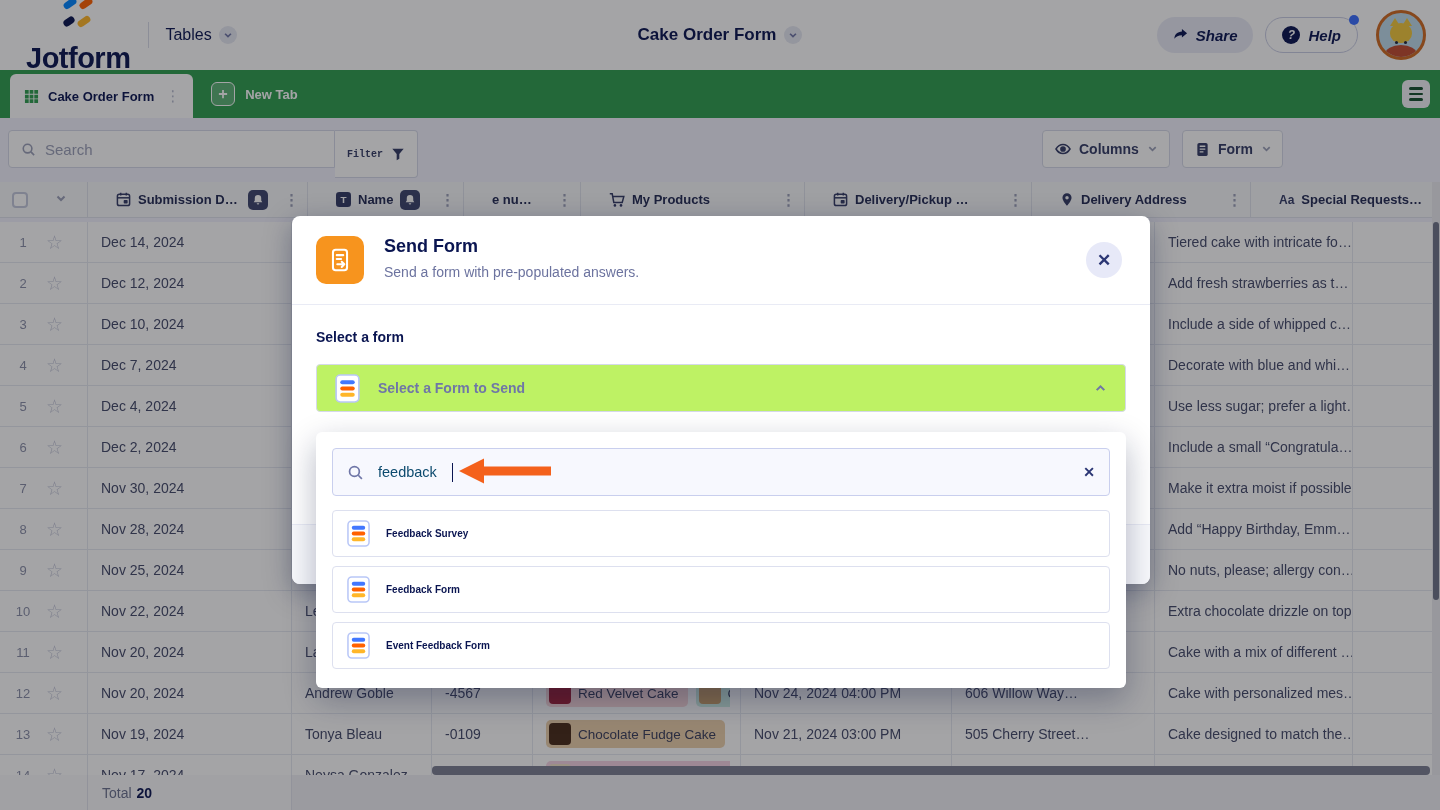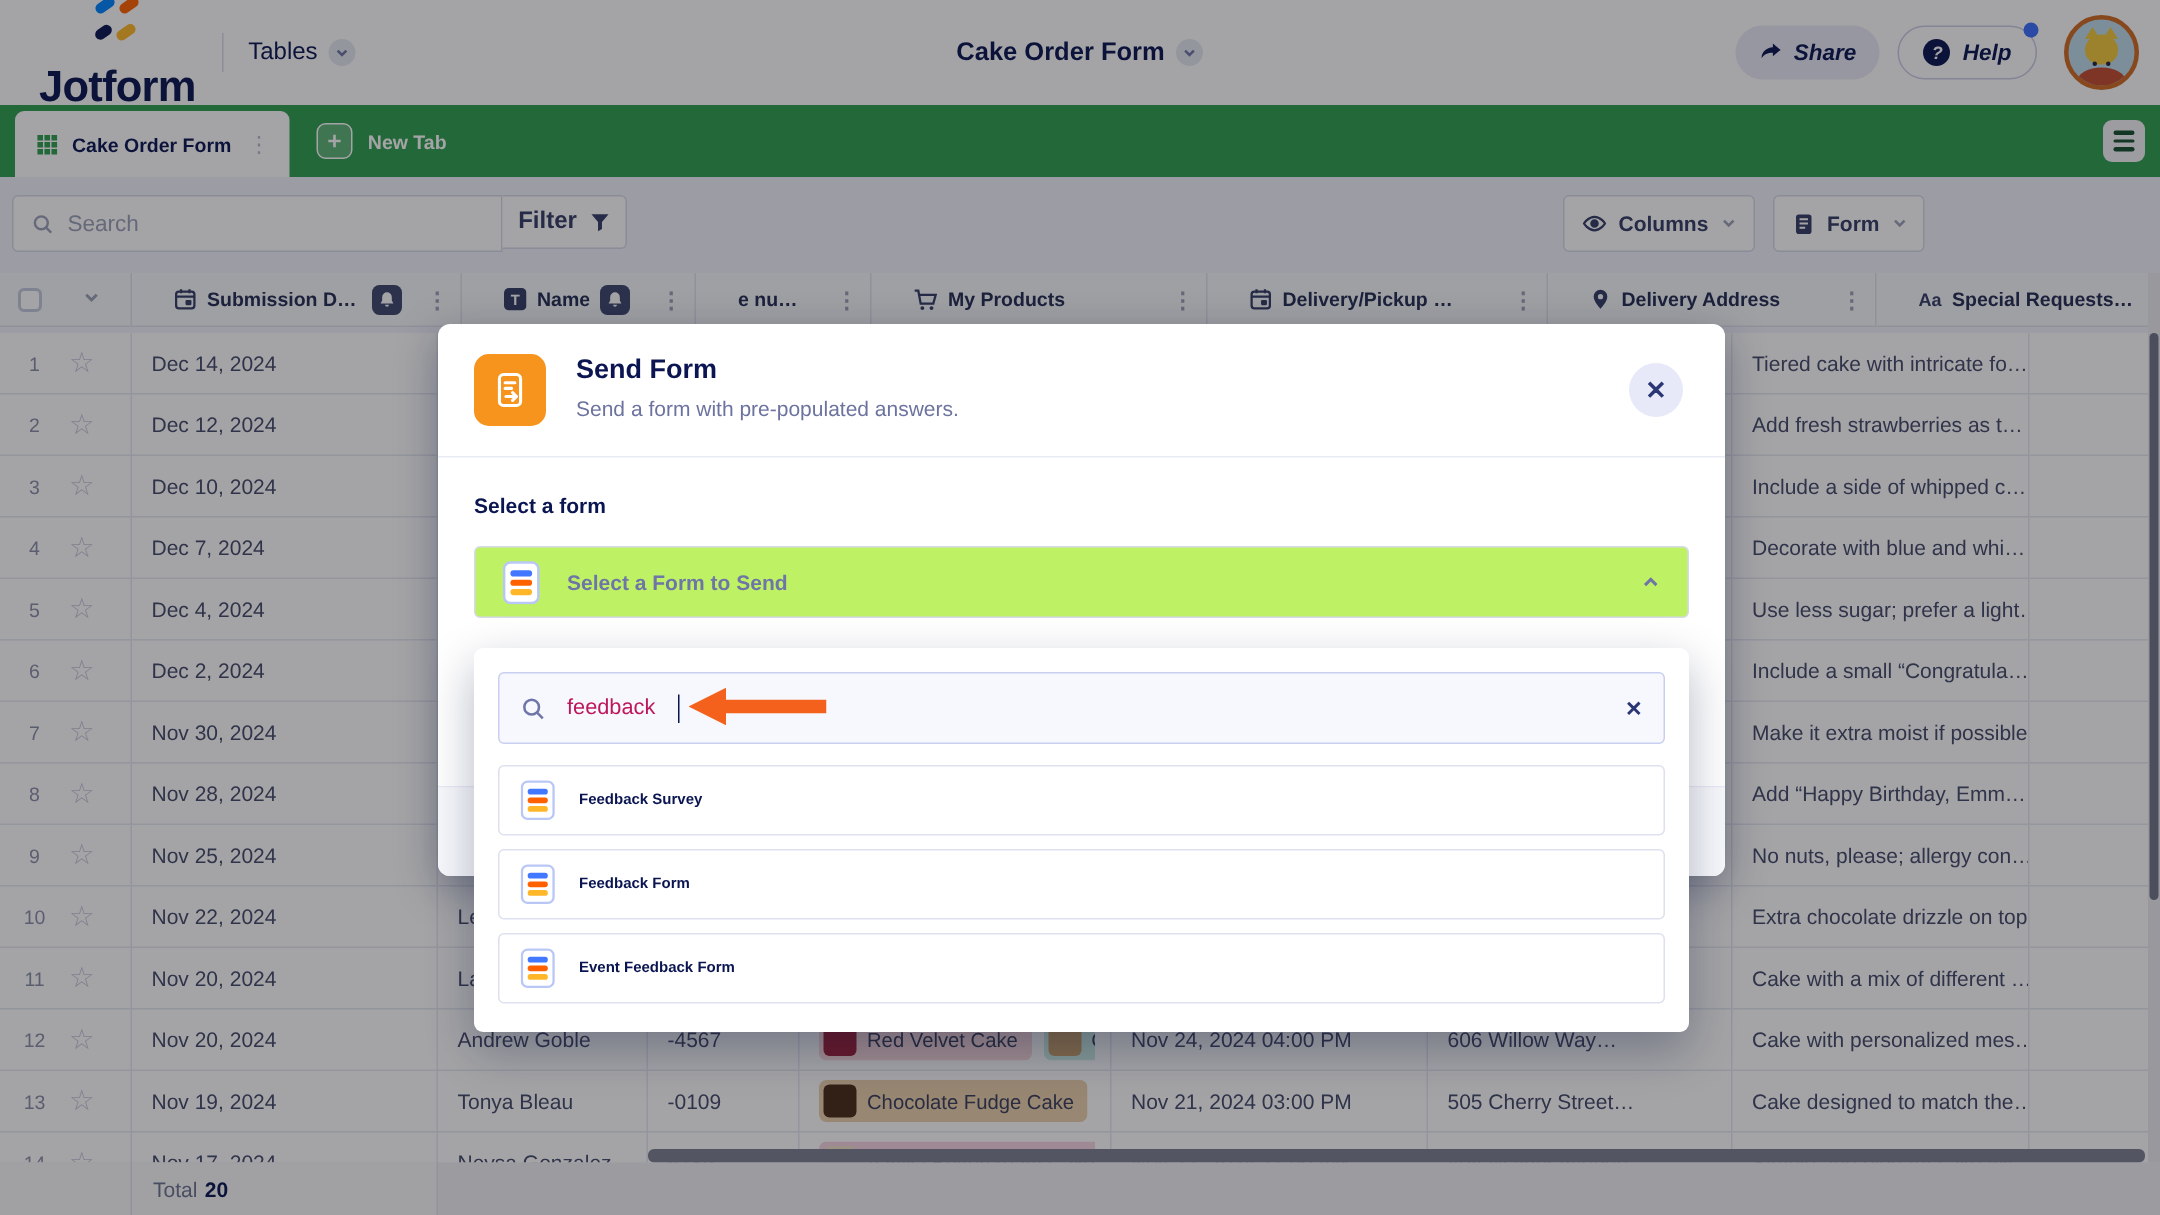--- a/index.html
+++ b/index.html
@@ -39,21 +39,21 @@
   .plus-box { width:24px; height:24px; border-radius:6px; background:rgba(255,255,255,0.22); border:1.6px solid #ffffff; color:#ffffff; display:flex; align-items:center; justify-content:center; }
   .new-tab-label { color:#ffffff; font-size:13px; font-weight:bold; }
   .sheet-menu { position:absolute; right:10px; top:80px; width:28px; height:28px; border-radius:6px; background:#f2f3f7; display:flex; flex-direction:column; justify-content:center; gap:3px; align-items:center; cursor:pointer; }
   .sheet-menu span { display:block; width:14px; height:2.5px; background:#15502e; border-radius:2px; }
 
   
   .toolbar { position:absolute; left:0; top:118px; width:1440px; height:62px; background:#f3f3fe; }
   .search-group { position:absolute; left:8px; top:12px; height:38px; display:flex; }
   .search-box { width:327px; height:38px; background:#fff; border:1px solid #d5d9e8; border-radius:4px 0 0 4px; display:flex; align-items:center; gap:9px; padding:0 12px; color:#9ba0b8; }
   .search-box .ph { font-size:15px; color:#9ba0b8; }
-  .filter-btn { width:83px; height:36px; background:#fff; border:1px solid #d5d9e8; border-left:none; border-radius:0 4px 4px 0; display:flex; align-items:center; justify-content:center; gap:8px; font-size:16px; font-weight:bold; color:#343c66; cursor:pointer; }
+  .filter-btn { width:83px; height:48px; background:#fff; border:1px solid #d5d9e8; border-left:none; border-radius:0 4px 4px 0; display:flex; align-items:center; justify-content:center; gap:8px; font-size:10px; font-weight:bold; color:#343c66; cursor:pointer;font-family:Liberation Mono, monospace; }
   .tb-btn { position:absolute; top:12px; height:38px; background:#fff; border:1px solid #d5d9e8; border-radius:4px; display:flex; align-items:center; gap:8px; padding:0 12px; font-size:14px; font-weight:bold; color:#343c66; cursor:pointer; }
   .btn-columns { left:1042px; width:128px; }
   .btn-form { left:1182px; width:101px; }
   .btn-download { left:1293px; width:135px; background:#8bbd26; border:none; color:#ffffff; justify-content:center; }
   .chev-sm { color:#9ba0b8; }
 
   
   .tbl { position:absolute; left:0; top:182px; width:1432px; }
   .tgrid { display:grid; grid-template-columns:88px 204px 140px 101px 208px 211px 203px 198px 79px; }
   .th-row { height:36px; background:#f7f8fb; border-bottom:1px solid #dfe2ec;gap:16px; }
@@ -99,21 +99,21 @@
   .modal-close { position:absolute; right:28px; top:26px; width:36px; height:36px; border-radius:50%; background:#e7e9f8; color:#2b3674; font-size:17px; font-weight:bold; display:flex; align-items:center; justify-content:center; cursor:pointer; }
   .modal-divider { position:absolute; left:0; top:88px; width:100%; height:1px; background:#e9ebf5; }
   .select-label { position:absolute; left:24px; top:113px; font-size:14px; font-weight:bold; color:#0a1551; }
   .select-ctrl { position:absolute; left:24px; top:148px; width:810px; height:48px; border:1px solid #d5d9ea; border-radius:4px; display:flex; align-items:center; gap:18px; padding:0 18px; cursor:pointer; background:#bef264; }
   .select-value { font-size:14px; font-weight:bold; color:#6f76a7; flex:1; }
   .modal-foot { position:absolute; left:0; bottom:0; width:100%; height:60px; background:#f8f9fc; border-top:1px solid #e9ebf5; border-radius:0 0 8px 8px; }
 
   
   .panel { position:absolute; left:316px; top:432px; width:810px; height:256px; background:#ffffff; border-radius:6px; box-shadow:0 12px 32px rgba(10,20,60,0.3); z-index:30; }
   .panel-search { position:absolute; left:16px; top:16px; width:778px; height:48px; background:#f7f8fe; border:1px solid #c9cfee; border-radius:4px; display:flex; align-items:center; gap:14px; padding:0 14px; }
-  .panel-search .q { font-size:14.5px; color:#be185d; }
+  .panel-search .q { font-size:14.5px; color:#0c4a6e; }
   .caret { display:inline-block; width:1.5px; height:19px; background:#0a1551; margin-left:1px; animation:blink 1.1s steps(1) infinite; }
   @keyframes blink { 50% { opacity:0; } }
   .clear-x { margin-left:auto; color:#2b3674; font-size:14px; font-weight:bold; cursor:pointer; }
   .result { position:absolute; left:16px; width:778px; height:47px; border:1px solid #dde0ef; border-radius:4px; display:flex; align-items:center; gap:16px; padding:0 14px; cursor:pointer; background:#fff; }
   .result-label { font-size:10px; font-weight:bold; color:#0a1551; }
   .form-glyph { flex:none; display:flex; }
 
   .arrow-ann { position:absolute; left:459px; top:456px; z-index:40; pointer-events:none; }
 </style>
 </head>

